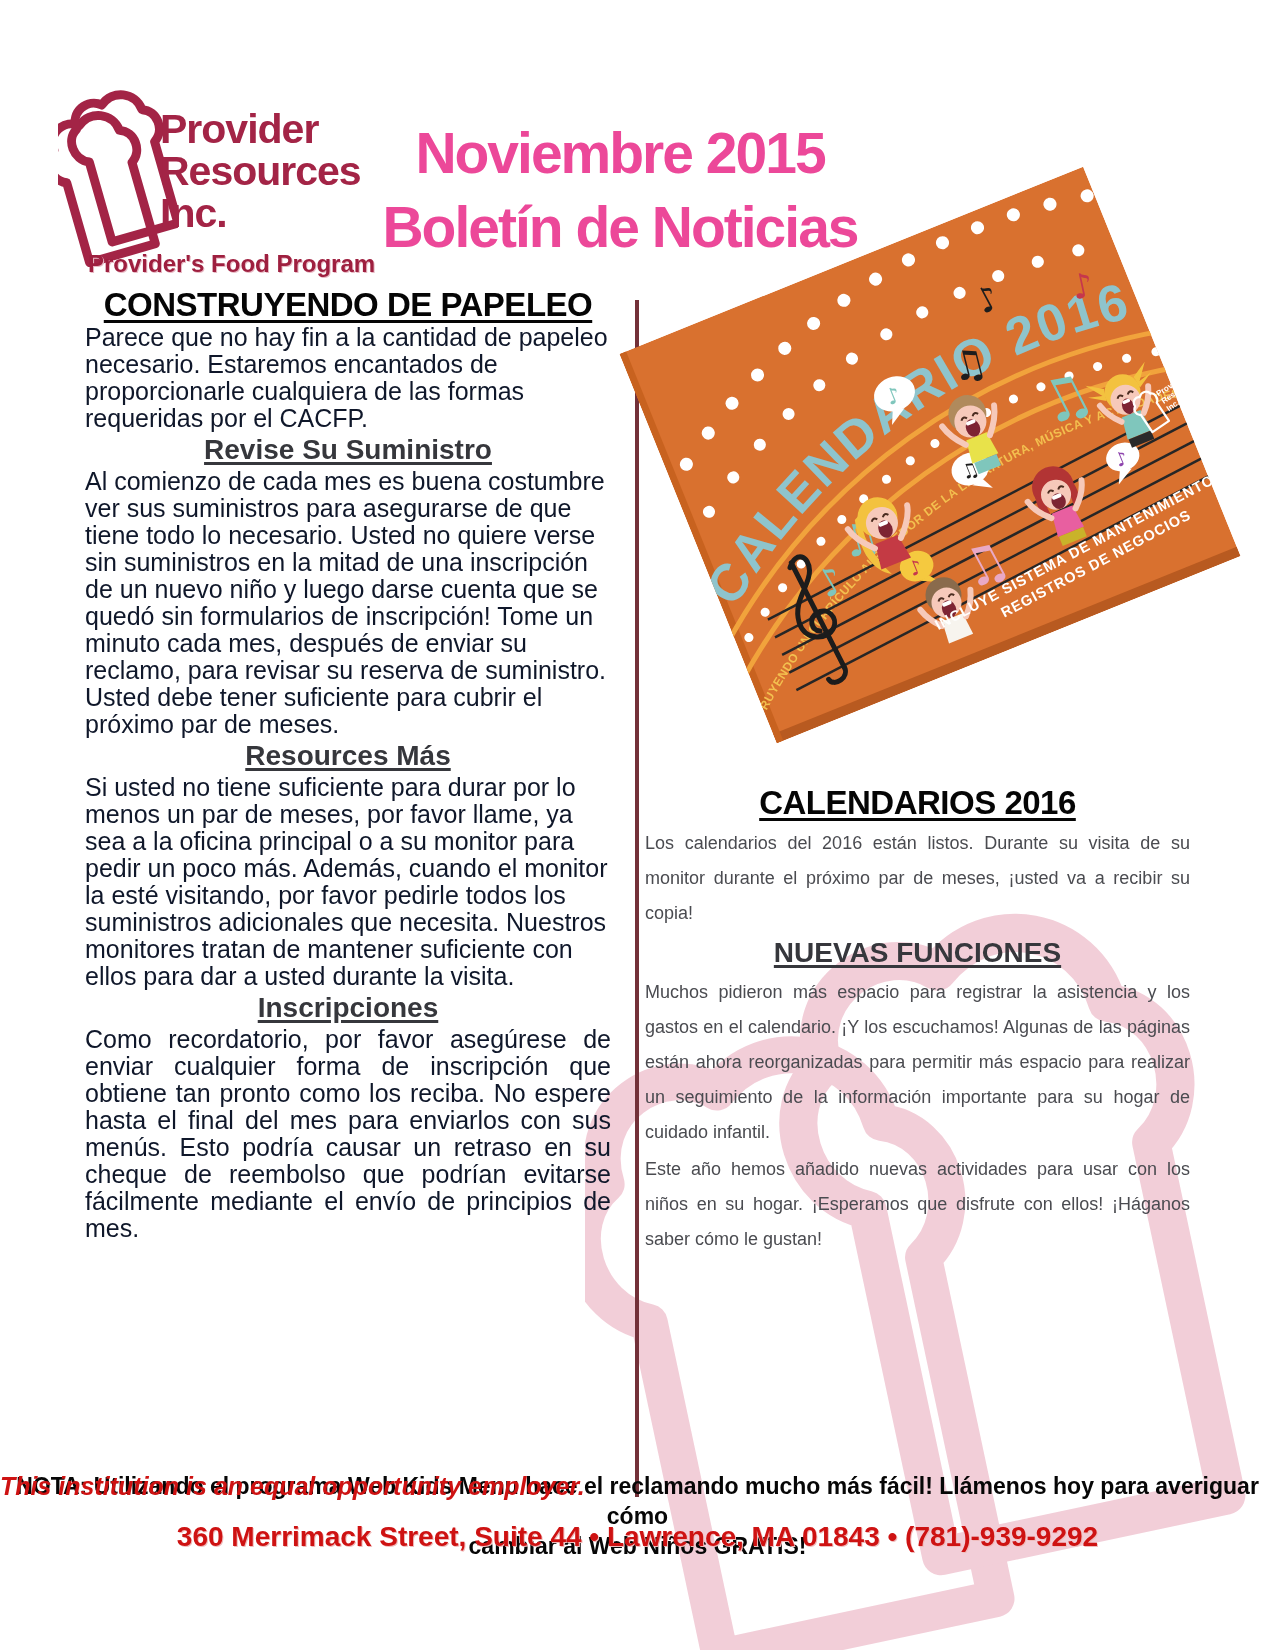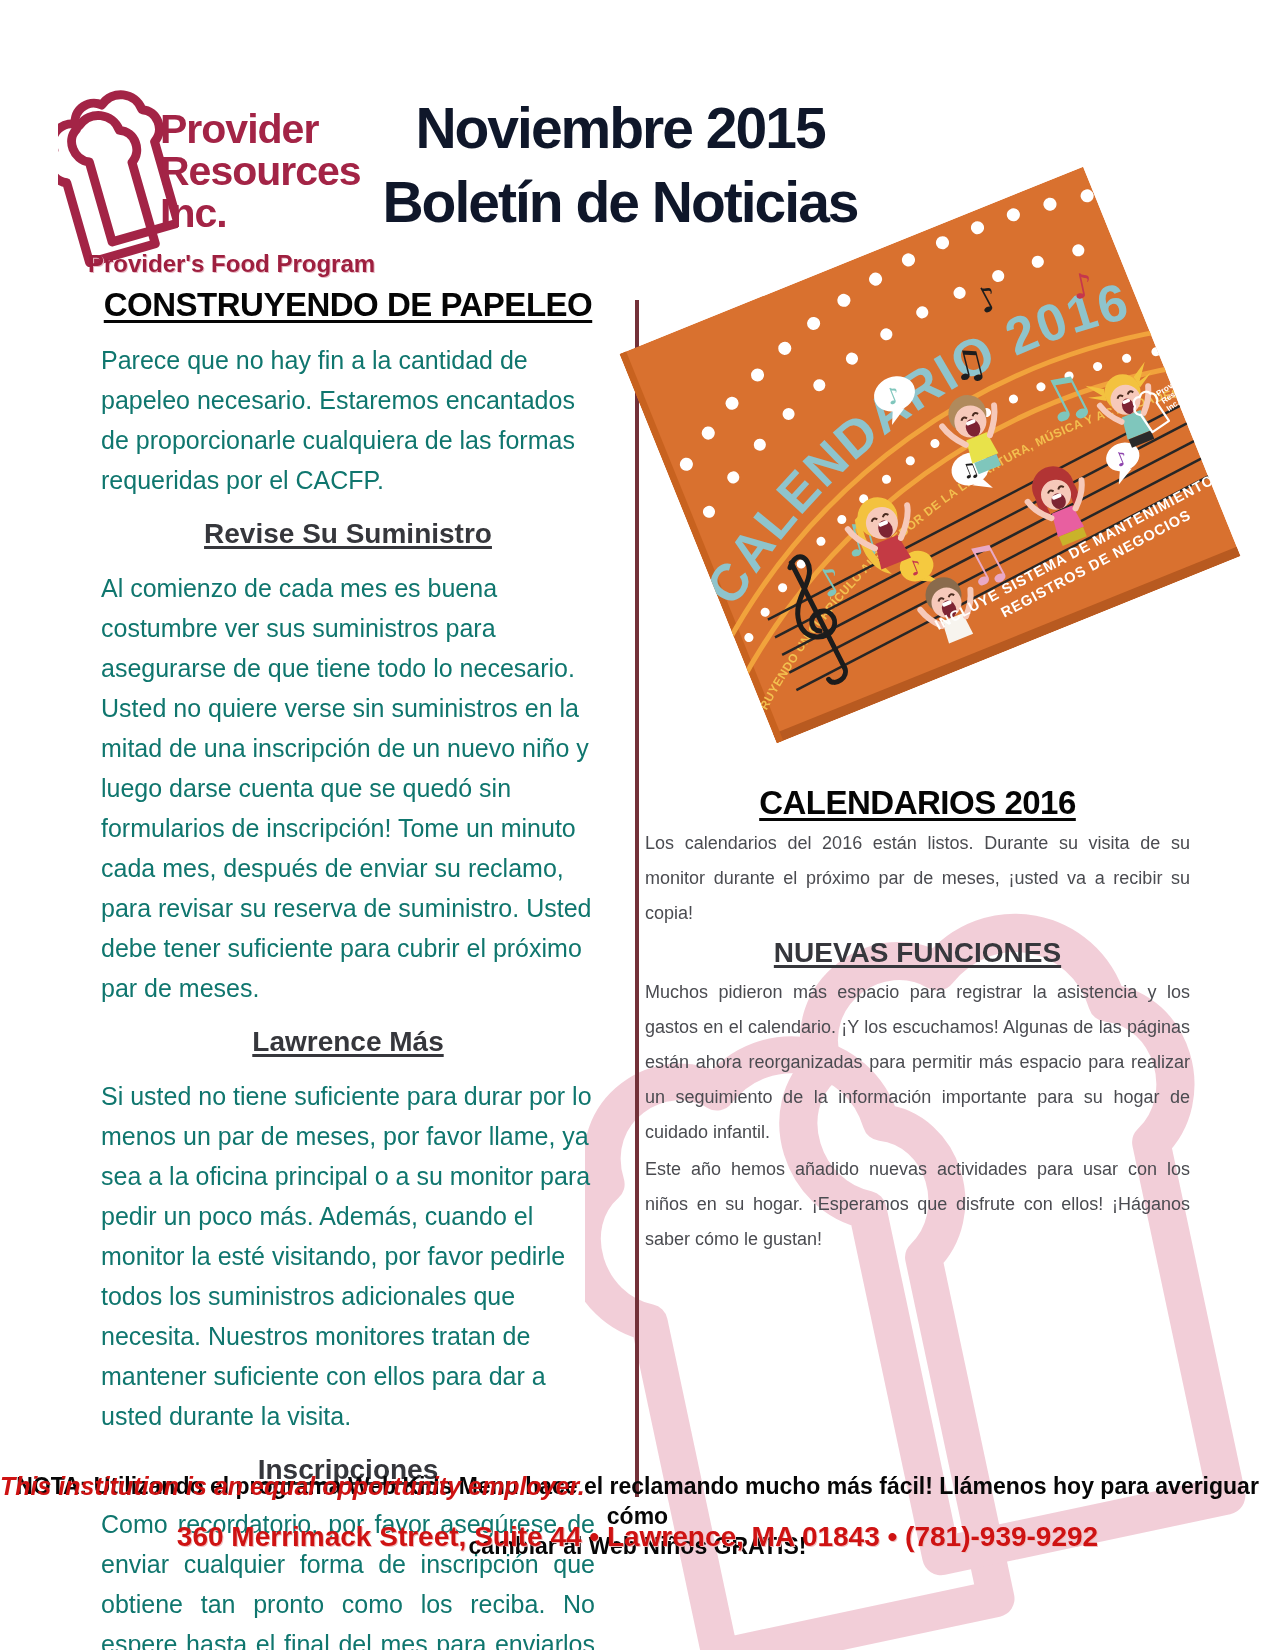--- a/index.html
+++ b/index.html
@@ -4,33 +4,33 @@
 <style>
   html,body{margin:0;padding:0;background:#ffffff;}
   .page{position:relative;width:1275px;height:1650px;background:#ffffff;overflow:hidden;
         font-family:"Liberation Sans", sans-serif;}
   
   .logo-svg{position:absolute;left:58px;top:82px;width:120px;height:190px;z-index:2;}
   .logo-text{position:absolute;left:160px;top:108px;z-index:2;line-height:42px;
              font-size:41px;font-weight:bold;color:#A32446;letter-spacing:-1px;}
   .logo-tagline{position:absolute;left:88px;top:250px;z-index:2;font-size:24px;font-weight:bold;
                 color:#9E1F3F;text-shadow:1px 1px 0 #e8b9c4;}
-  .main-title{position:absolute;left:310px;top:91px;width:620px;text-align:center;z-index:2;
-              font-size:57px;font-weight:bold;color:#0f172a;letter-spacing:-2px;line-height:74px;}
+  .main-title{position:absolute;left:310px;top:116px;width:620px;text-align:center;z-index:2;
+              font-size:57px;font-weight:bold;color:#ec4899;letter-spacing:-2px;line-height:74px;}
   
   .divider{position:absolute;left:635px;top:300px;width:4px;height:1197px;background:#733139;z-index:1;}
   
   .col{position:absolute;z-index:2;}
   .col-left{left:85px;top:286px;width:526px;}
   .col-right{left:643px;top:782px;width:549px;}
   .head1{font-size:33px;line-height:38px;font-weight:bold;color:#050505;text-align:center;margin:0;
          text-decoration:underline;text-decoration-thickness:3px;text-underline-offset:4px;letter-spacing:-0.5px;}
   .head2{font-size:28px;line-height:36px;font-weight:bold;color:#36373c;text-align:center;margin:0;
          text-decoration:underline;text-decoration-thickness:2.5px;text-underline-offset:3px;}
-  .col-left p{font-size:25px;line-height:40px;color:#0f766e;margin:16px;}
+  .col-left p{font-size:25px;line-height:27px;color:#0f172a;margin:0;}
   .col-right p{font-size:18px;line-height:35px;color:#4a4b50;margin:2px;text-align:justify;}
   .col-right .head1{line-height:42px;}
   .col-right .head2{line-height:40px;}
   .jst{text-align:justify;}
   
   .calendar-wrap{position:absolute;left:680px;top:245px;width:500px;height:420px;z-index:2;
                  transform:rotate(-22deg);transform-origin:center center;}
   .calendar-wrap svg{display:block;}
   
   .watermark{position:absolute;left:585px;top:878px;width:700px;height:775px;z-index:0;opacity:0.85;}
@@ -229,21 +229,21 @@
         </g>
       </g>
     </svg>
   </div>
 
   <div class="col col-left">
     <h2 class="head1">CONSTRUYENDO DE PAPELEO</h2>
     <p>Parece que no hay fin a la cantidad de papeleo necesario. Estaremos encantados de proporcionarle cualquiera de las formas requeridas por el CACFP.</p>
     <h3 class="head2">Revise Su Suministro</h3>
     <p>Al comienzo de cada mes es buena costumbre ver sus suministros para asegurarse de que tiene todo lo necesario. Usted no quiere verse sin suministros en la mitad de una inscripción de un nuevo niño y luego darse cuenta que se quedó sin formularios de inscripción! Tome un minuto cada mes, después de enviar su reclamo, para revisar su reserva de suministro. Usted debe tener suficiente para cubrir el próximo par de meses.</p>
-    <h3 class="head2">Lawrence Más</h3>
+    <h3 class="head2">Resources Más</h3>
     <p>Si usted no tiene suficiente para durar por lo menos un par de meses, por favor llame, ya sea a la oficina principal o a su monitor para pedir un poco más. Además, cuando el monitor la esté visitando, por favor pedirle todos los suministros adicionales que necesita. Nuestros monitores tratan de mantener suficiente con ellos para dar a usted durante la visita.</p>
     <h3 class="head2">Inscripciones</h3>
     <p class="jst">Como recordatorio, por favor asegúrese de enviar cualquier forma de inscripción que obtiene tan pronto como los reciba. No espere hasta el final del mes para enviarlos con sus menús. Esto podría causar un retraso en su cheque de reembolso que podrían evitarse fácilmente mediante el envío de principios de mes.</p>
   </div>
 
   <div class="col col-right">
     <h2 class="head1">CALENDARIOS 2016</h2>
     <p>Los calendarios del 2016 están listos. Durante su visita de su monitor durante el próximo par de meses, ¡usted va a recibir su copia!</p>
     <h3 class="head2">NUEVAS FUNCIONES</h3>
     <p>Muchos pidieron más espacio para registrar la asistencia y los gastos en el calendario. ¡Y los escuchamos! Algunas de las páginas están ahora reorganizadas para permitir más espacio para realizar un seguimiento de la información importante para su hogar de cuidado infantil.</p>

